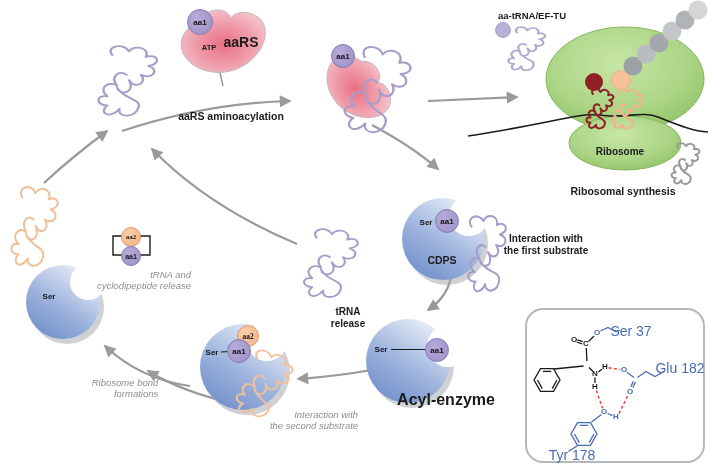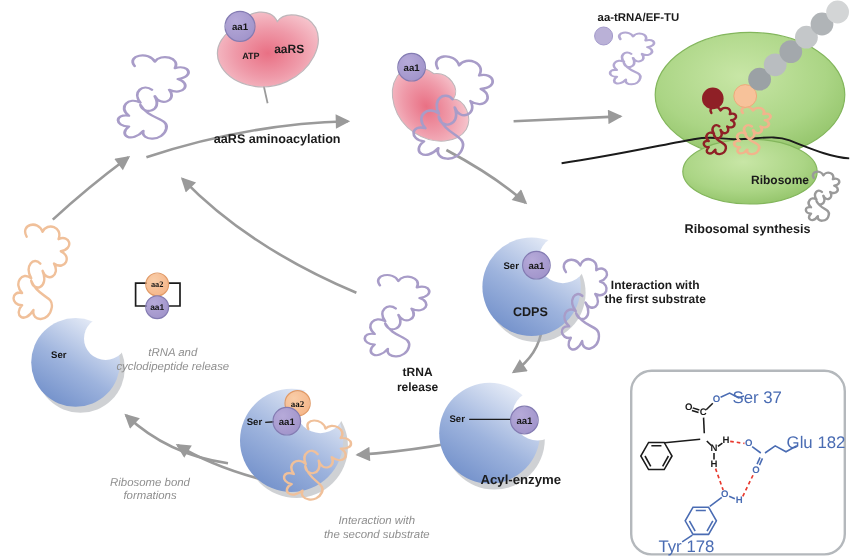--- a/index.html
+++ b/index.html
@@ -5,22 +5,22 @@
   html,body{margin:0;padding:0;background:#fff;}
   .canvas{position:relative;width:708px;height:466px;background:#ffffff;
           font-family:"Liberation Sans",sans-serif;overflow:hidden;}
   .layer{position:absolute;left:0;top:0;}
   
   .bl{position:absolute;transform:translate(-50%,-50%);font-weight:bold;color:#1b1b1b;white-space:nowrap;}
   
   .bl2{position:absolute;transform:translate(-50%,-50%);text-align:center;font-weight:bold;
        color:#1b1b1b;font-size:10px;line-height:11.5px;white-space:nowrap;}
   
-  .it2{position:absolute;transform:translate(-50%,-50%);text-align:center;font-style:italic;
-       color:#8f8f8f;font-size:9.5px;line-height:11px;white-space:nowrap;margin-top:20px;}
+  .it2{position:absolute;transform:translate(-50%,-50%);text-align:right;font-style:italic;
+       color:#8f8f8f;font-size:9.5px;line-height:11px;white-space:nowrap;}
   
   .aa{position:absolute;transform:translate(-50%,-50%);border-radius:50%;display:flex;
       align-items:center;justify-content:center;font-weight:bold;color:#151515;}
   .aa.p{background:radial-gradient(circle at 35% 30%, #b6aad9, var(--aa1_purple,#9c8fc7));border:1px solid #837bb2;}
   .aa.o{background:radial-gradient(circle at 35% 30%, #f9cda8, var(--aa2_peach,#f4b183));border:1px solid #e09a67;font-family:Liberation Serif, serif;}
   .ser{position:absolute;transform:translate(-50%,-50%);font-weight:bold;font-size:8px;color:#151515;white-space:nowrap;}
   
   .inset{position:absolute;left:525px;top:308px;width:176px;height:151px;background:#fff;
          border:2px solid #b4b8bc;border-radius:18px;}
   .atom{position:absolute;transform:translate(-50%,-50%);font-weight:bold;font-size:8px;line-height:8px;}
@@ -136,46 +136,46 @@
     </g>
 
     <g stroke="#1b1b1b" stroke-width="1.4" fill="none">
       <path d="M123,236 L113,236 L113,255 L123,255"></path>
       <path d="M140,236 L150,236 L150,255 L140,255"></path>
     </g>
   </svg>
 
   <div class="bl" style="left:231px;top:116px;font-size:10.5px">aaRS aminoacylation</div>
   <div class="bl" style="left:532px;top:15px;font-size:9.5px">aa-tRNA/EF-TU</div>
-  <div class="bl" style="left:650px;top:151px;font-size:10px">Ribosome</div>
+  <div class="bl" style="left:620px;top:151px;font-size:10px">Ribosome</div>
   <div class="bl" style="left:623px;top:191px;font-size:10.5px">Ribosomal synthesis</div>
 
   <div class="bl2" style="left:546px;top:244px">
     <div>Interaction with</div>
     <div>the first substrate</div>
   </div>
   <div class="bl2" style="left:348px;top:317px">
     <div>tRNA</div>
     <div>release</div>
   </div>
-  <div class="bl" style="left:434px;top:400px;font-size:11px">Acyl-enzyme</div>
+  <div class="bl" style="left:446px;top:400px;font-size:16px">Acyl-enzyme</div>
   <div class="it2" style="left:314px;top:420px">
     <div>Interaction with</div>
     <div>the second substrate</div>
   </div>
   <div class="it2" style="left:125px;top:388px">
     <div>Ribosome bond</div>
     <div>formations</div>
   </div>
   <div class="it2" style="left:144px;top:280px">
     <div>tRNA and</div>
     <div>cyclodipeptide release</div>
   </div>
 
-  <div class="bl" style="left:241px;top:42px;font-size:10px">aaRS</div>
+  <div class="bl" style="left:241px;top:42px;font-size:14px">aaRS</div>
   <div class="bl" style="left:209px;top:47px;font-size:7.5px">ATP</div>
   <div class="bl" style="left:442px;top:260px;font-size:10.5px">CDPS</div>
 
   <div class="ser" style="left:426px;top:222px">Ser</div>
   <div class="ser" style="left:381px;top:349px">Ser</div>
   <div class="ser" style="left:212px;top:352px">Ser</div>
   <div class="ser" style="left:49px;top:296px">Ser</div>
 
   <div class="aa p" style="left:200px;top:22px;width:24px;height:24px;font-size:8px">aa1</div>
   <div class="aa p" style="left:343px;top:56px;width:22px;height:22px;font-size:8px">aa1</div>

